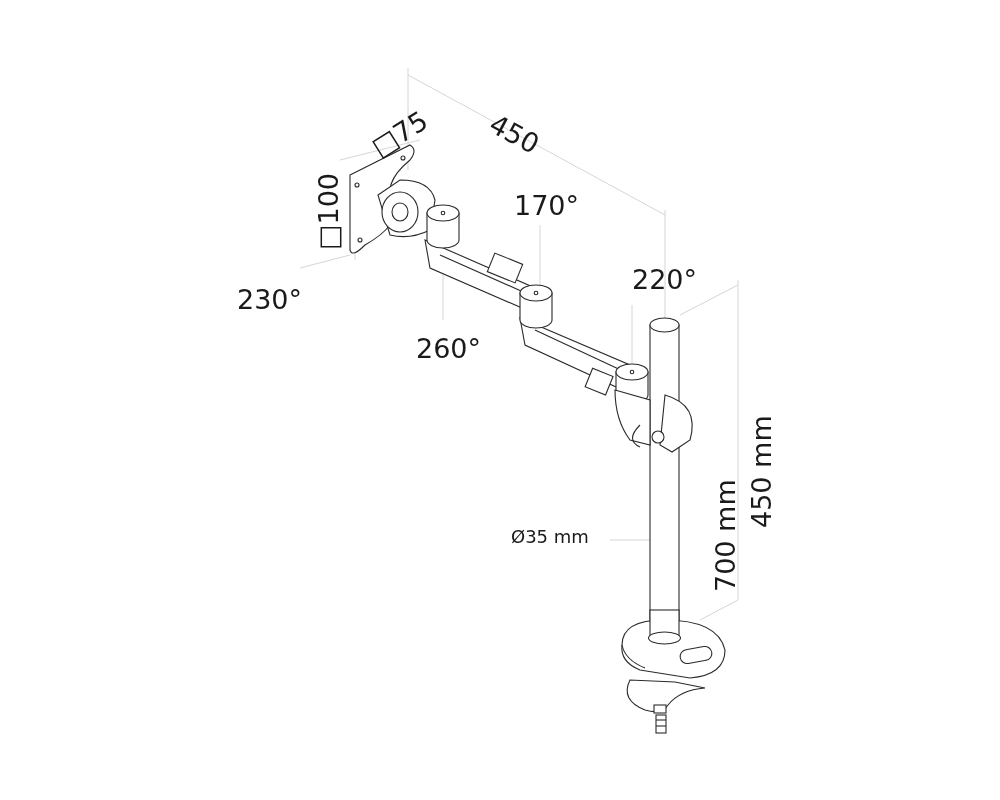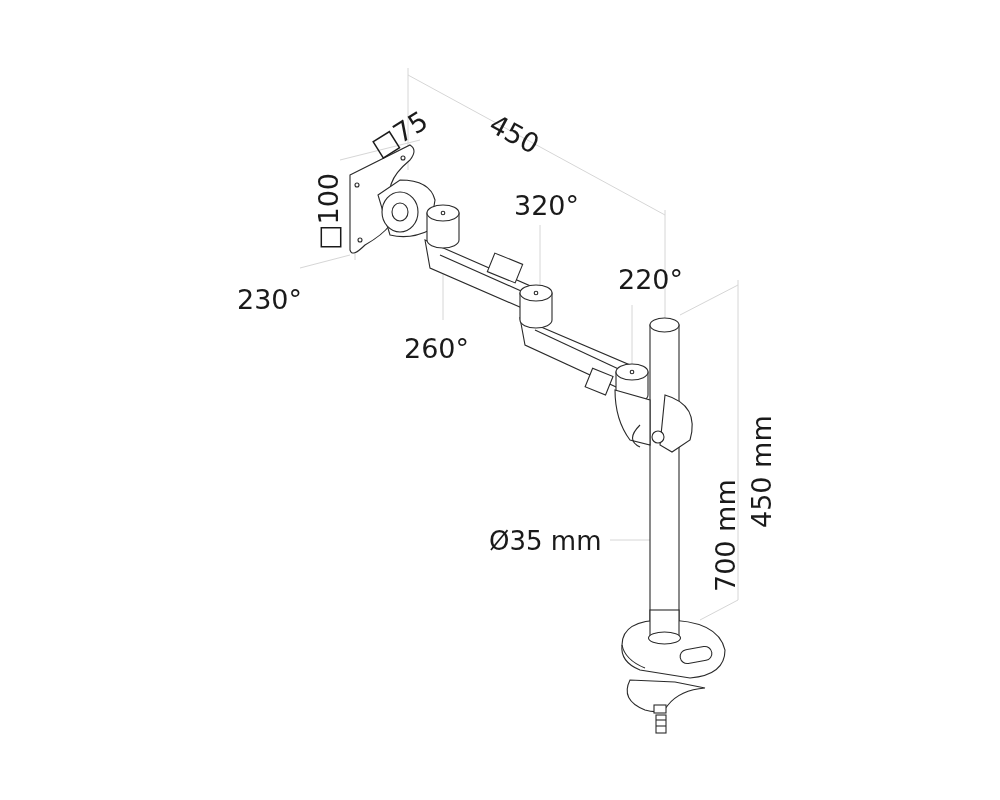--- a/index.html
+++ b/index.html
@@ -98,19 +98,19 @@
     <rect class="lf" x="654" y="705" width="12" height="8"></rect>
     <rect class="lf" x="656" y="715" width="10" height="18"></rect>
     <line class="ln" x1="656" y1="720" x2="666" y2="720"></line>
     <line class="ln" x1="656" y1="726" x2="666" y2="726"></line>
   </g>
 </svg>
 
 <div class="lbl rot" style="left:367px; top:138px; transform: rotate(-32deg);">□75</div>
 <div class="lbl rot" style="left:315px; top:250px; transform: rotate(-90deg);">□100</div>
 <div class="lbl rot" style="left:498px; top:110px; transform: rotate(28deg);">450</div>
-<div class="lbl" style="left:514px; top:192px;">320°</div>
-<div class="lbl" style="left:618px; top:266px;text-align:center;">220°</div>
+<div class="lbl" style="left:514px; top:192px;">170°</div>
+<div class="lbl" style="left:632px; top:266px;text-align:center;">220°</div>
 <div class="lbl" style="left:237px; top:286px;">230°</div>
-<div class="lbl" style="left:404px; top:335px;">260°</div>
-<div class="lbl" style="left:489px; top:528px; font-size:26px;">Ø35 mm</div>
+<div class="lbl" style="left:416px; top:335px;">260°</div>
+<div class="lbl" style="left:511px; top:528px; font-size:18px;">Ø35 mm</div>
 <div class="lbl rot" style="left:712px; top:592px; transform: rotate(-90deg);">700 mm</div>
 <div class="lbl rot" style="left:748px; top:528px; transform: rotate(-90deg);">450 mm</div>
 
 </body></html>

